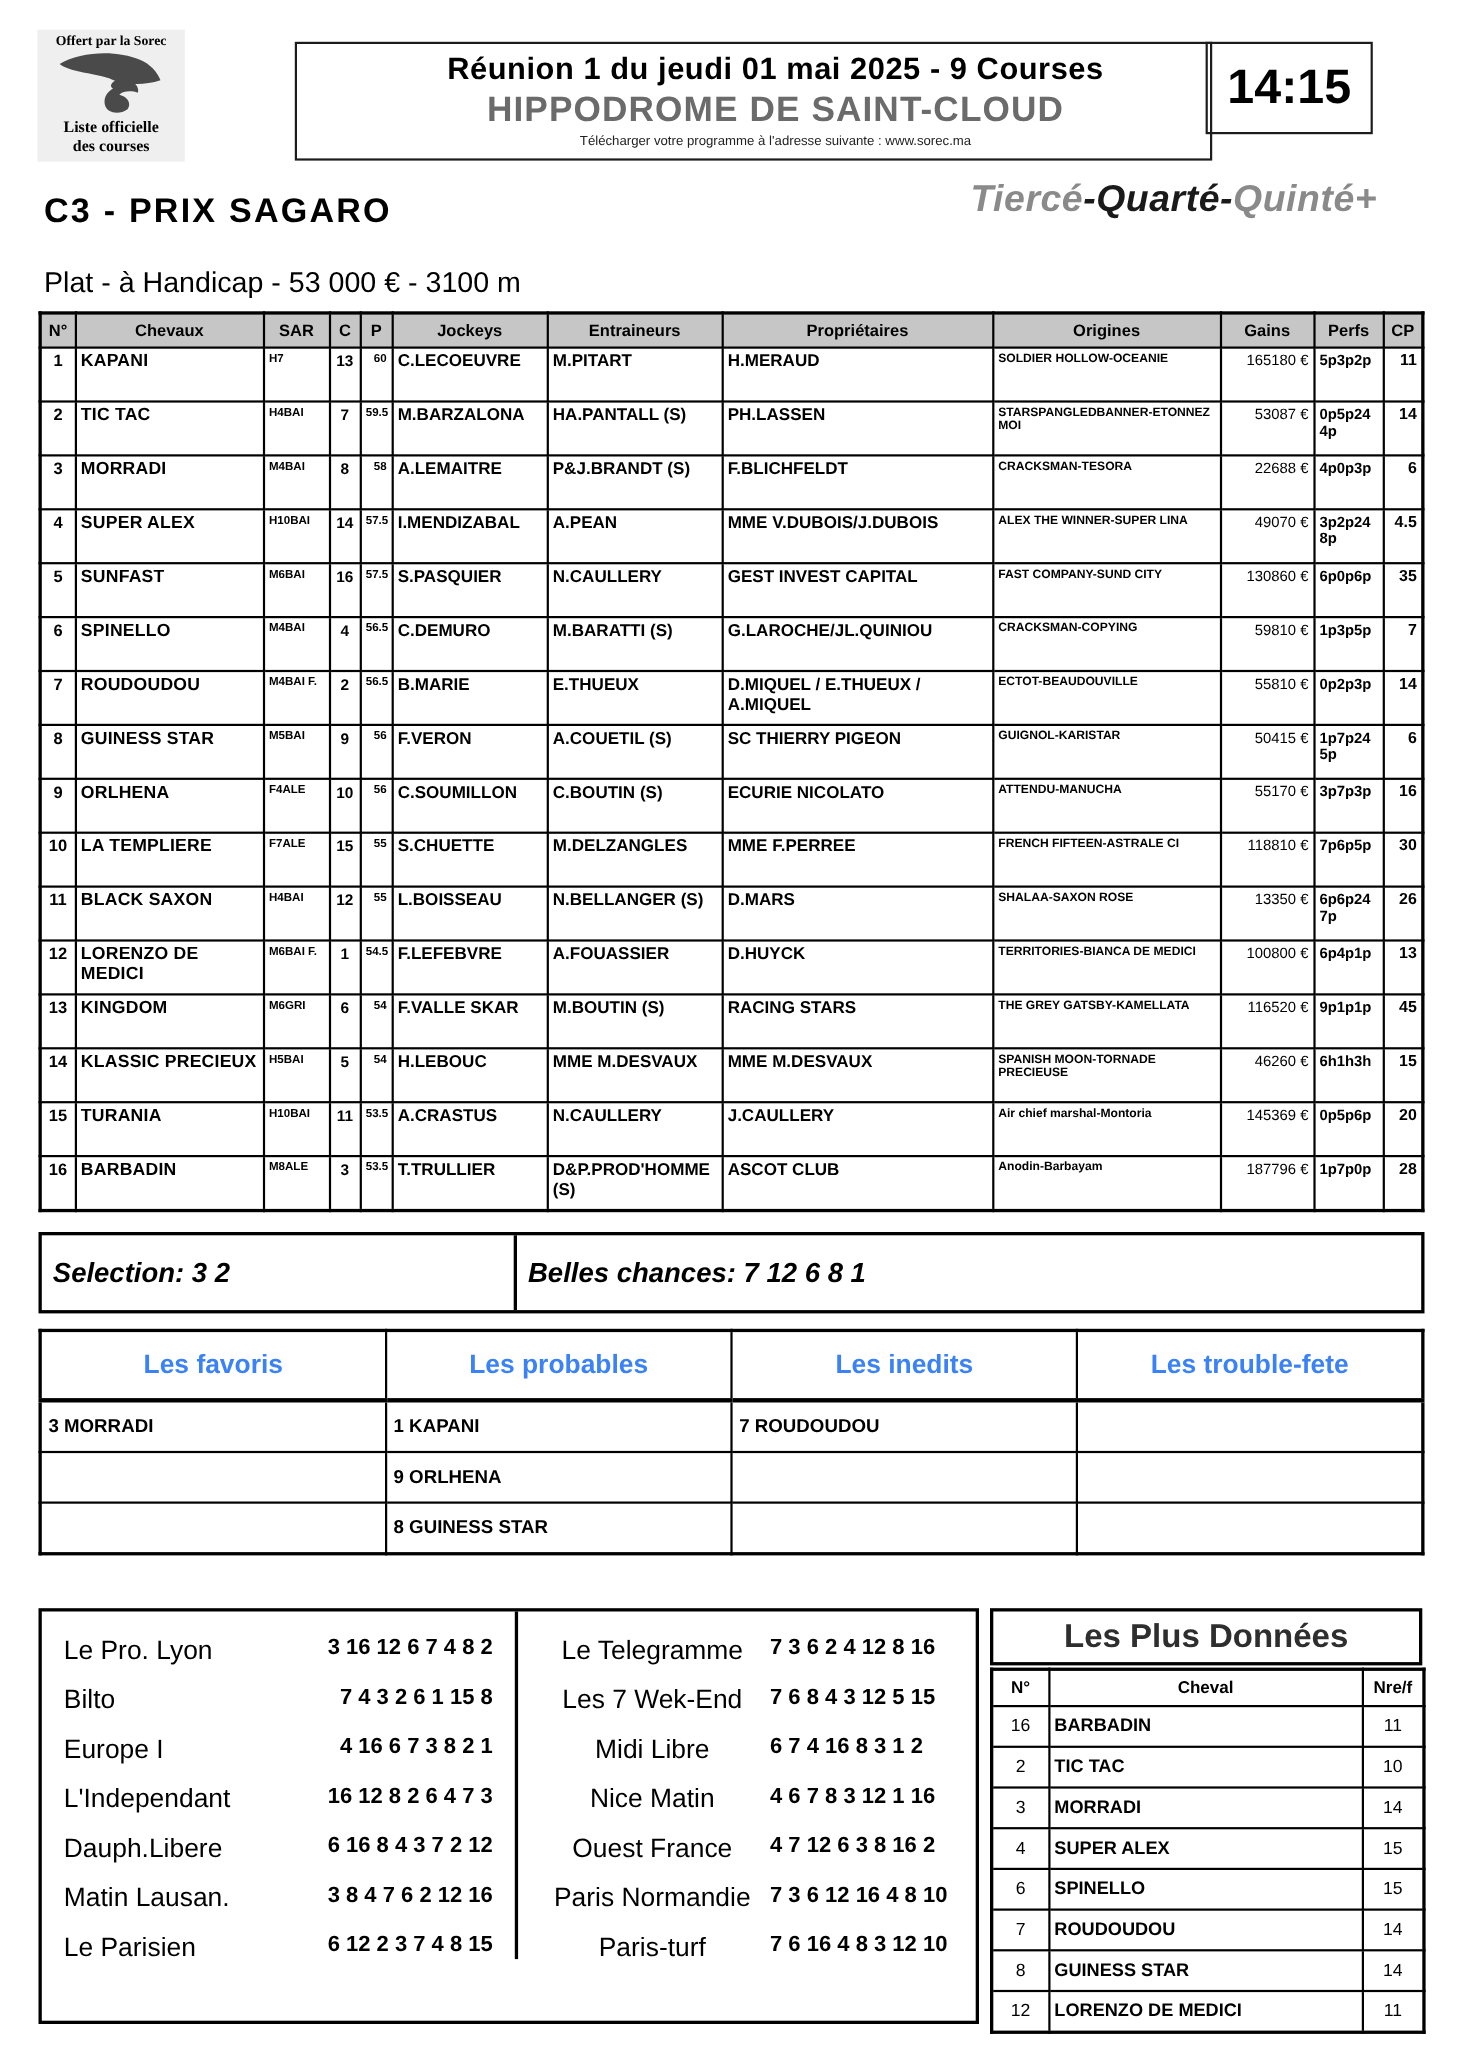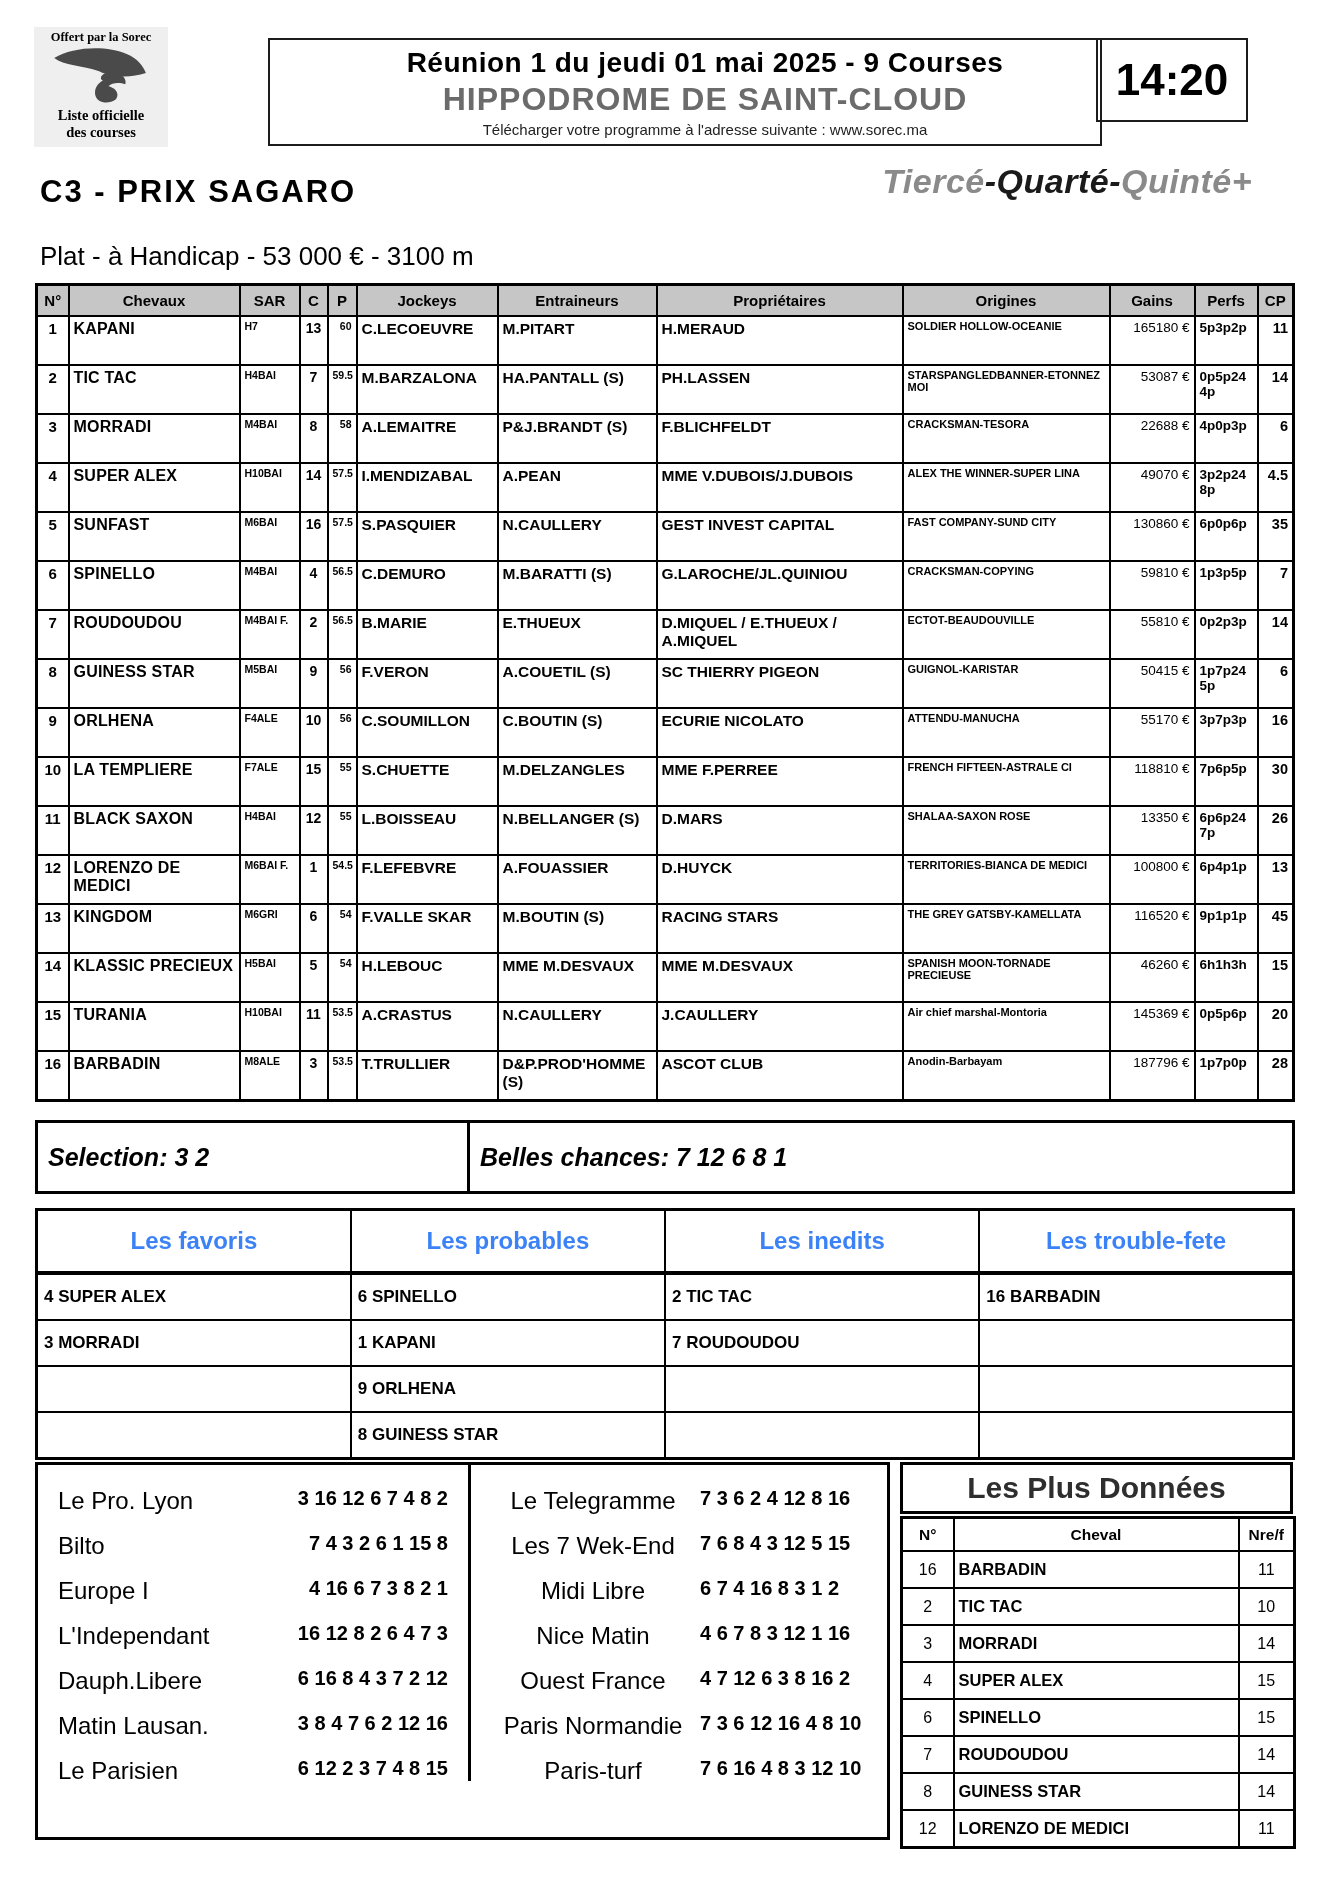--- a/index.html
+++ b/index.html
@@ -7,21 +7,21 @@
         font-family:"Liberation Sans",sans-serif;color:#000;overflow:hidden;}
   .abs{position:absolute;}
 
   
   .logo{left:34px;top:27px;width:134px;height:120px;background:#efefef;text-align:center;}
   .logo-top{font:700 12.5px "Liberation Serif",serif;padding-top:3px;}
   .logo-bottom{font:700 14.5px "Liberation Serif",serif;line-height:1.15;}
   .title-box{left:268px;top:38px;width:790px;height:104px;border:2px solid #1c1c1c;text-align:center;padding-left:40px;}
   .t1{font-size:28px;font-weight:700;margin-top:7px;letter-spacing:0.5px;}
   .t2{font-size:32px;font-weight:700;color:#6b6b6b;letter-spacing:1px;margin-top:2px;}
-  .t3{font-size:15px;color:#222;margin-top:3px;}
+  .t3{font-size:12px;color:#222;margin-top:3px;}
   .time-box{left:1096px;top:38px;width:148px;height:80px;border:2px solid #1c1c1c;
             display:flex;align-items:center;justify-content:center;font-size:44px;font-weight:700;}
 
   
   .race-title{left:40px;top:174px;font-size:31px;font-weight:700;letter-spacing:2px;}
   .bet-types{right:78px;top:162px;font-size:34px;font-weight:700;font-style:italic;letter-spacing:0.5px;text-align:right;}
   .bet-gray{color:#8a8a8a;}
   .bet-dark{color:#1a1a1a;}
   .conditions{left:40px;top:241px;font-size:26px;}
 
@@ -93,21 +93,21 @@
       <div>des courses</div>
     </div>
   </div>
 
   <div class="abs title-box">
     <div class="t1">Réunion 1 du jeudi 01 mai 2025 - 9 Courses</div>
     <div class="t2">HIPPODROME DE SAINT-CLOUD</div>
     <div class="t3">Télécharger votre programme à l'adresse suivante : www.sorec.ma</div>
   </div>
 
-  <div class="abs time-box">14:20</div>
+  <div class="abs time-box">14:15</div>
 
   <div class="abs race-title">C3 -  PRIX SAGARO</div>
   <div class="abs bet-types">
     <span class="bet-gray">Tiercé</span><span class="bet-dark">-Quarté-</span><span class="bet-gray">Quinté+</span>
   </div>
   <div class="abs conditions">Plat - à Handicap - 53 000 € - 3100 m</div>
 
   <table class="abs runners">
     <colgroup>
       <col style="width:32px">
@@ -399,26 +399,20 @@
     <thead>
       <tr>
         <th>Les favoris</th>
         <th>Les probables</th>
         <th>Les inedits</th>
         <th>Les trouble-fete</th>
       </tr>
     </thead>
     <tbody>
 
-        <tr>
-          <td>4 SUPER ALEX</td>
-          <td>6 SPINELLO</td>
-          <td>2 TIC TAC</td>
-          <td>16 BARBADIN</td>
-        </tr>
 
         <tr>
           <td>3 MORRADI</td>
           <td>1 KAPANI</td>
           <td>7 ROUDOUDOU</td>
           <td></td>
         </tr>
 
         <tr>
           <td></td>

